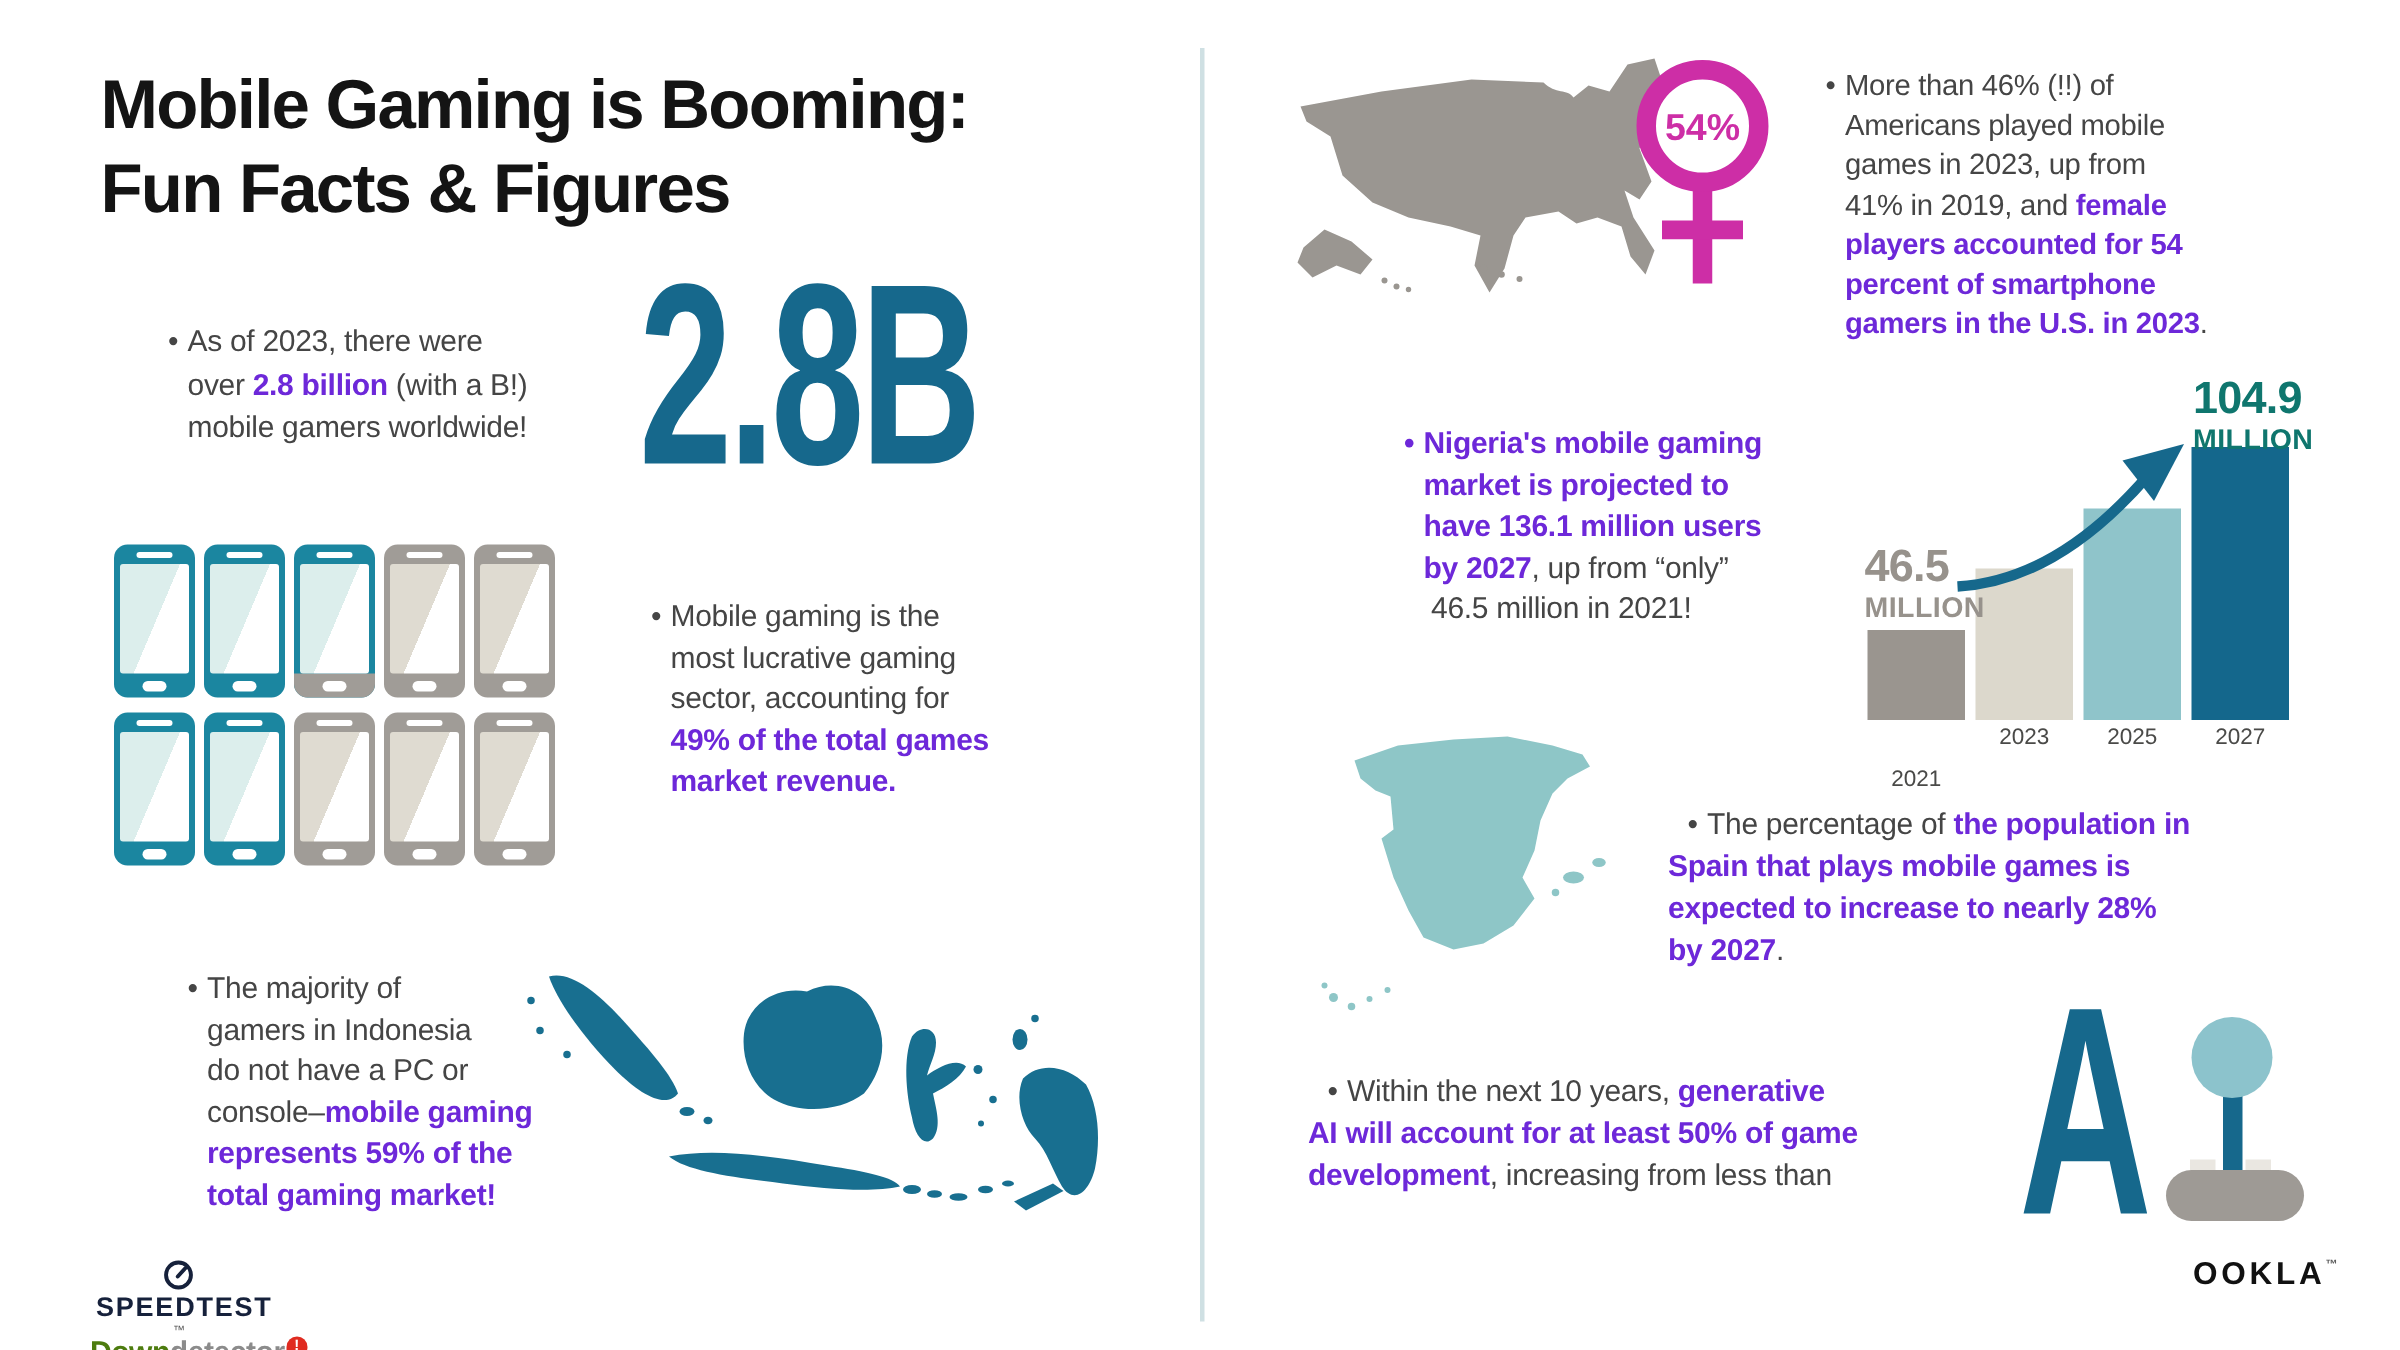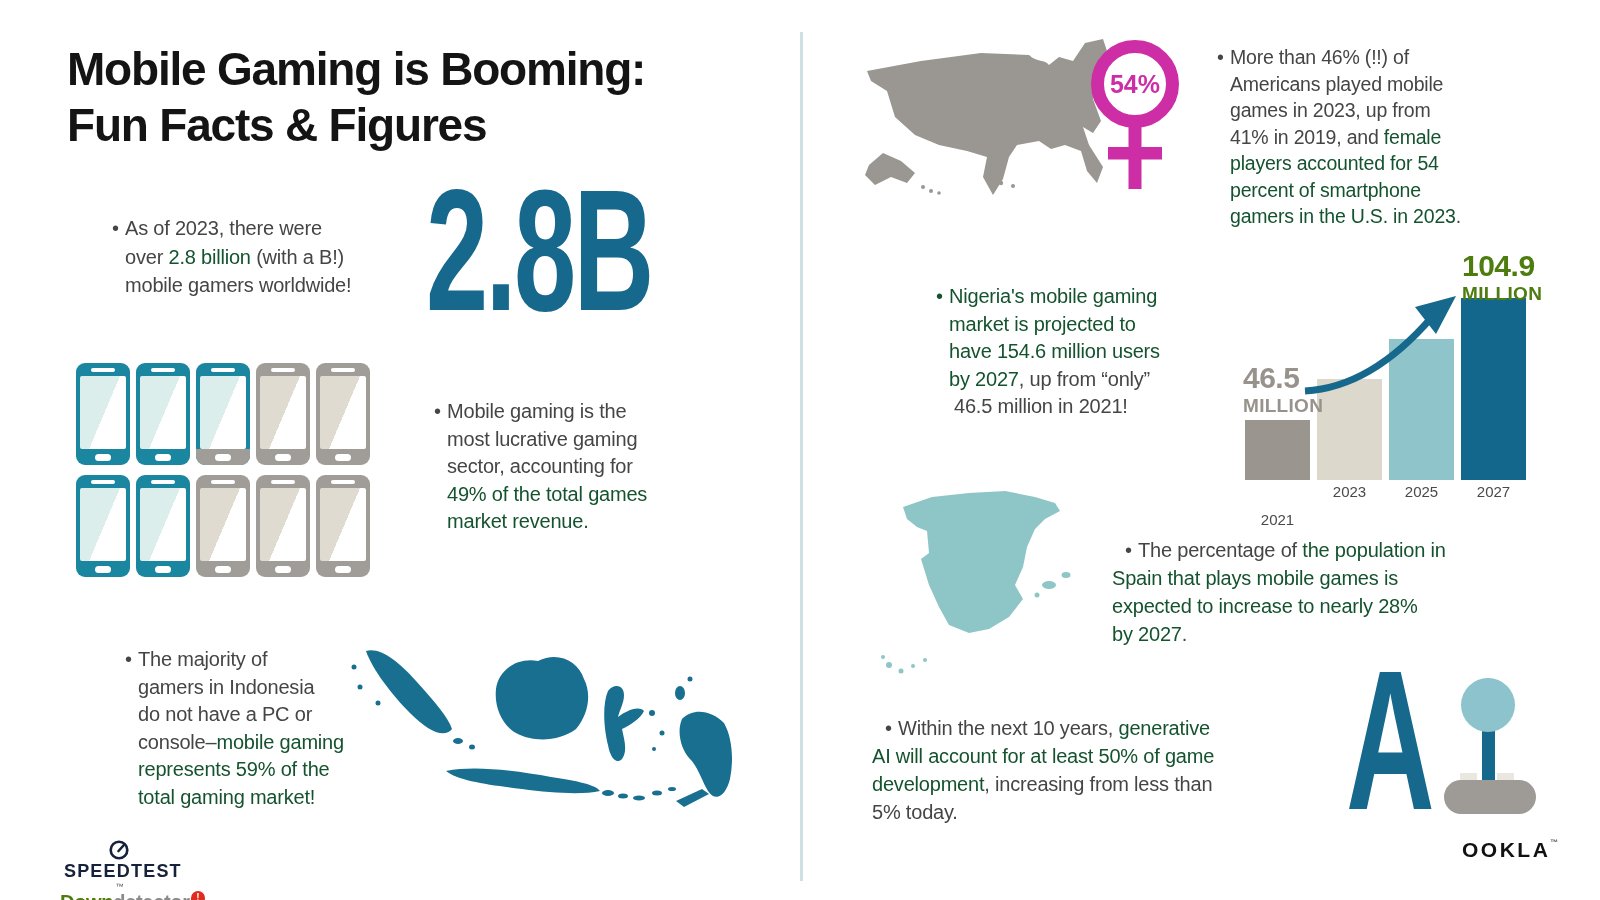--- a/index.html
+++ b/index.html
@@ -12,21 +12,21 @@
          color:#141414;letter-spacing:-1.2px;}
 
   .bigstat{position:absolute;left:426px;top:164px;font-size:172px;line-height:1;font-weight:700;
            color:#16688c;letter-spacing:-4px;transform:scaleX(0.65);transform-origin:left top;}
 
   .bullet{position:absolute;font-size:20px;line-height:27.5px;color:#454545;letter-spacing:-0.2px;}
   .bullet .ln{white-space:nowrap;}
   .bullet .ln.ind{padding-left:13px;}
   .bullet.outdent .ln.first{padding-left:13px;}
   .bm{display:inline-block;width:13px;}
-  .b{font-weight:400;color:#14532d;}
+  .b{font-weight:700;color:#6d28d9;}
 
   
   .phones{position:absolute;left:76px;top:363px;display:grid;grid-template-columns:repeat(5,54px);
           grid-auto-rows:102px;column-gap:6px;row-gap:10px;}
   .phone{position:relative;width:54px;height:102px;border-radius:9px;}
   .phone .scr{position:absolute;left:4px;right:4px;top:13px;bottom:16px;border-radius:2px;z-index:1;}
   .phone .spk{position:absolute;top:5px;left:50%;transform:translateX(-50%);width:24px;height:4px;
               border-radius:2px;background:#fff;z-index:2;}
   .phone .hom{position:absolute;bottom:4px;left:50%;transform:translateX(-50%);width:16px;height:7px;
               border-radius:4px;background:#fff;z-index:2;}
@@ -41,21 +41,21 @@
 
   
   .chart{position:absolute;left:1215px;top:245px;width:322px;height:258px;}
   .bars{position:absolute;left:0;right:0;top:0;bottom:23px;}
   .bar{position:absolute;bottom:0;width:65px;}
   .yr{position:absolute;width:65px;top:238px;text-align:center;font-size:15px;color:#4a4a48;}
   .statlab{position:absolute;line-height:1;}
   .stat-val{font-size:30px;font-weight:700;letter-spacing:-0.5px;}
   .stat-unit{font-size:19px;font-weight:700;letter-spacing:0.3px;margin-top:3px;}
   .statlab.gray{color:#97928c;}
-  .statlab.teal{color:#4d7c0f;}
+  .statlab.teal{color:#0f766e;}
 
   .ai-a{position:absolute;left:1346px;top:642px;font-size:198px;line-height:1;font-weight:700;
         color:#16688c;transform:scaleX(0.62);transform-origin:left top;}
 
   
   .footerL{position:absolute;left:34px;top:839px;display:flex;align-items:center;flex-direction:column;}
   .st-text{font-size:18px;font-weight:700;letter-spacing:1.2px;color:#16213b;margin-left:7px;}
   .dd{margin-left:26px;font-size:20px;font-weight:700;letter-spacing:-0.3px;}
   .dd .red{color:#4d7c0f;}
   .dd .gry{color:#8b8b8b;}
@@ -219,21 +219,21 @@
     <div class="ln ind"><span>games in 2023, up from</span></div>
     <div class="ln ind"><span>41% in 2019, and </span><span class="b">female</span></div>
     <div class="ln ind"><span class="b">players accounted for 54</span></div>
     <div class="ln ind"><span class="b">percent of smartphone</span></div>
     <div class="ln ind"><span class="b">gamers in the U.S. in 2023</span><span>.</span></div>
   </div>
 
   <div class="bullet" style="left:936px;top:283px;">
     <div class="ln first"><span class="bm b">•</span><span class="b">Nigeria's mobile gaming</span></div>
     <div class="ln ind"><span class="b">market is projected to</span></div>
-    <div class="ln ind"><span class="b">have 154.6 million users</span></div>
+    <div class="ln ind"><span class="b">have 136.1 million users</span></div>
     <div class="ln ind"><span class="b">by 2027</span><span>, up from “only”</span></div>
     <div class="ln ind" style="padding-left:18px;"><span>46.5 million in 2021!</span></div>
   </div>
 
   <div class="chart">
     <div class="bars">
       <div class="bar" style="left: 30px; height: 60px; background: rgb(154, 149, 143);"></div>
       <div class="bar" style="left: 102px; height: 101px; background: rgb(220, 216, 204);"></div>
       <div class="bar" style="left: 174px; height: 141px; background: rgb(143, 196, 202);"></div>
       <div class="bar" style="left: 246px; height: 182px; background: rgb(20, 103, 140);"></div>
@@ -274,21 +274,20 @@
     <div class="ln first"><span class="bm">•</span><span>The percentage of </span><span class="b">the population in</span></div>
     <div class="ln"><span class="b">Spain that plays mobile games is</span></div>
     <div class="ln"><span class="b">expected to increase to nearly 28%</span></div>
     <div class="ln"><span class="b">by 2027</span><span>.</span></div>
   </div>
 
   <div class="bullet outdent" style="left:872px;top:714px;line-height:28px;">
     <div class="ln first"><span class="bm">•</span><span>Within the next 10 years, </span><span class="b">generative</span></div>
     <div class="ln"><span class="b">AI will account for at least 50% of game</span></div>
     <div class="ln"><span class="b">development</span><span>, increasing from less than</span></div>
-    <div class="ln"><span>5% today.</span></div>
   </div>
 
   <div class="ai-a">A</div>
   <svg class="abs" style="left:1440px;top:672px;" width="126" height="148" viewBox="0 0 126 148">
     <rect x="42" y="58" width="13" height="56" fill="#16688c"></rect>
     <rect x="20" y="101" width="17" height="9" fill="#eae7e1"></rect>
     <rect x="57" y="101" width="17" height="9" fill="#eae7e1"></rect>
     <rect x="4" y="108" width="92" height="34" rx="17" fill="#9e9a95"></rect>
     <circle cx="48" cy="33" r="27" fill="#8cc3cc"></circle>
   </svg>

